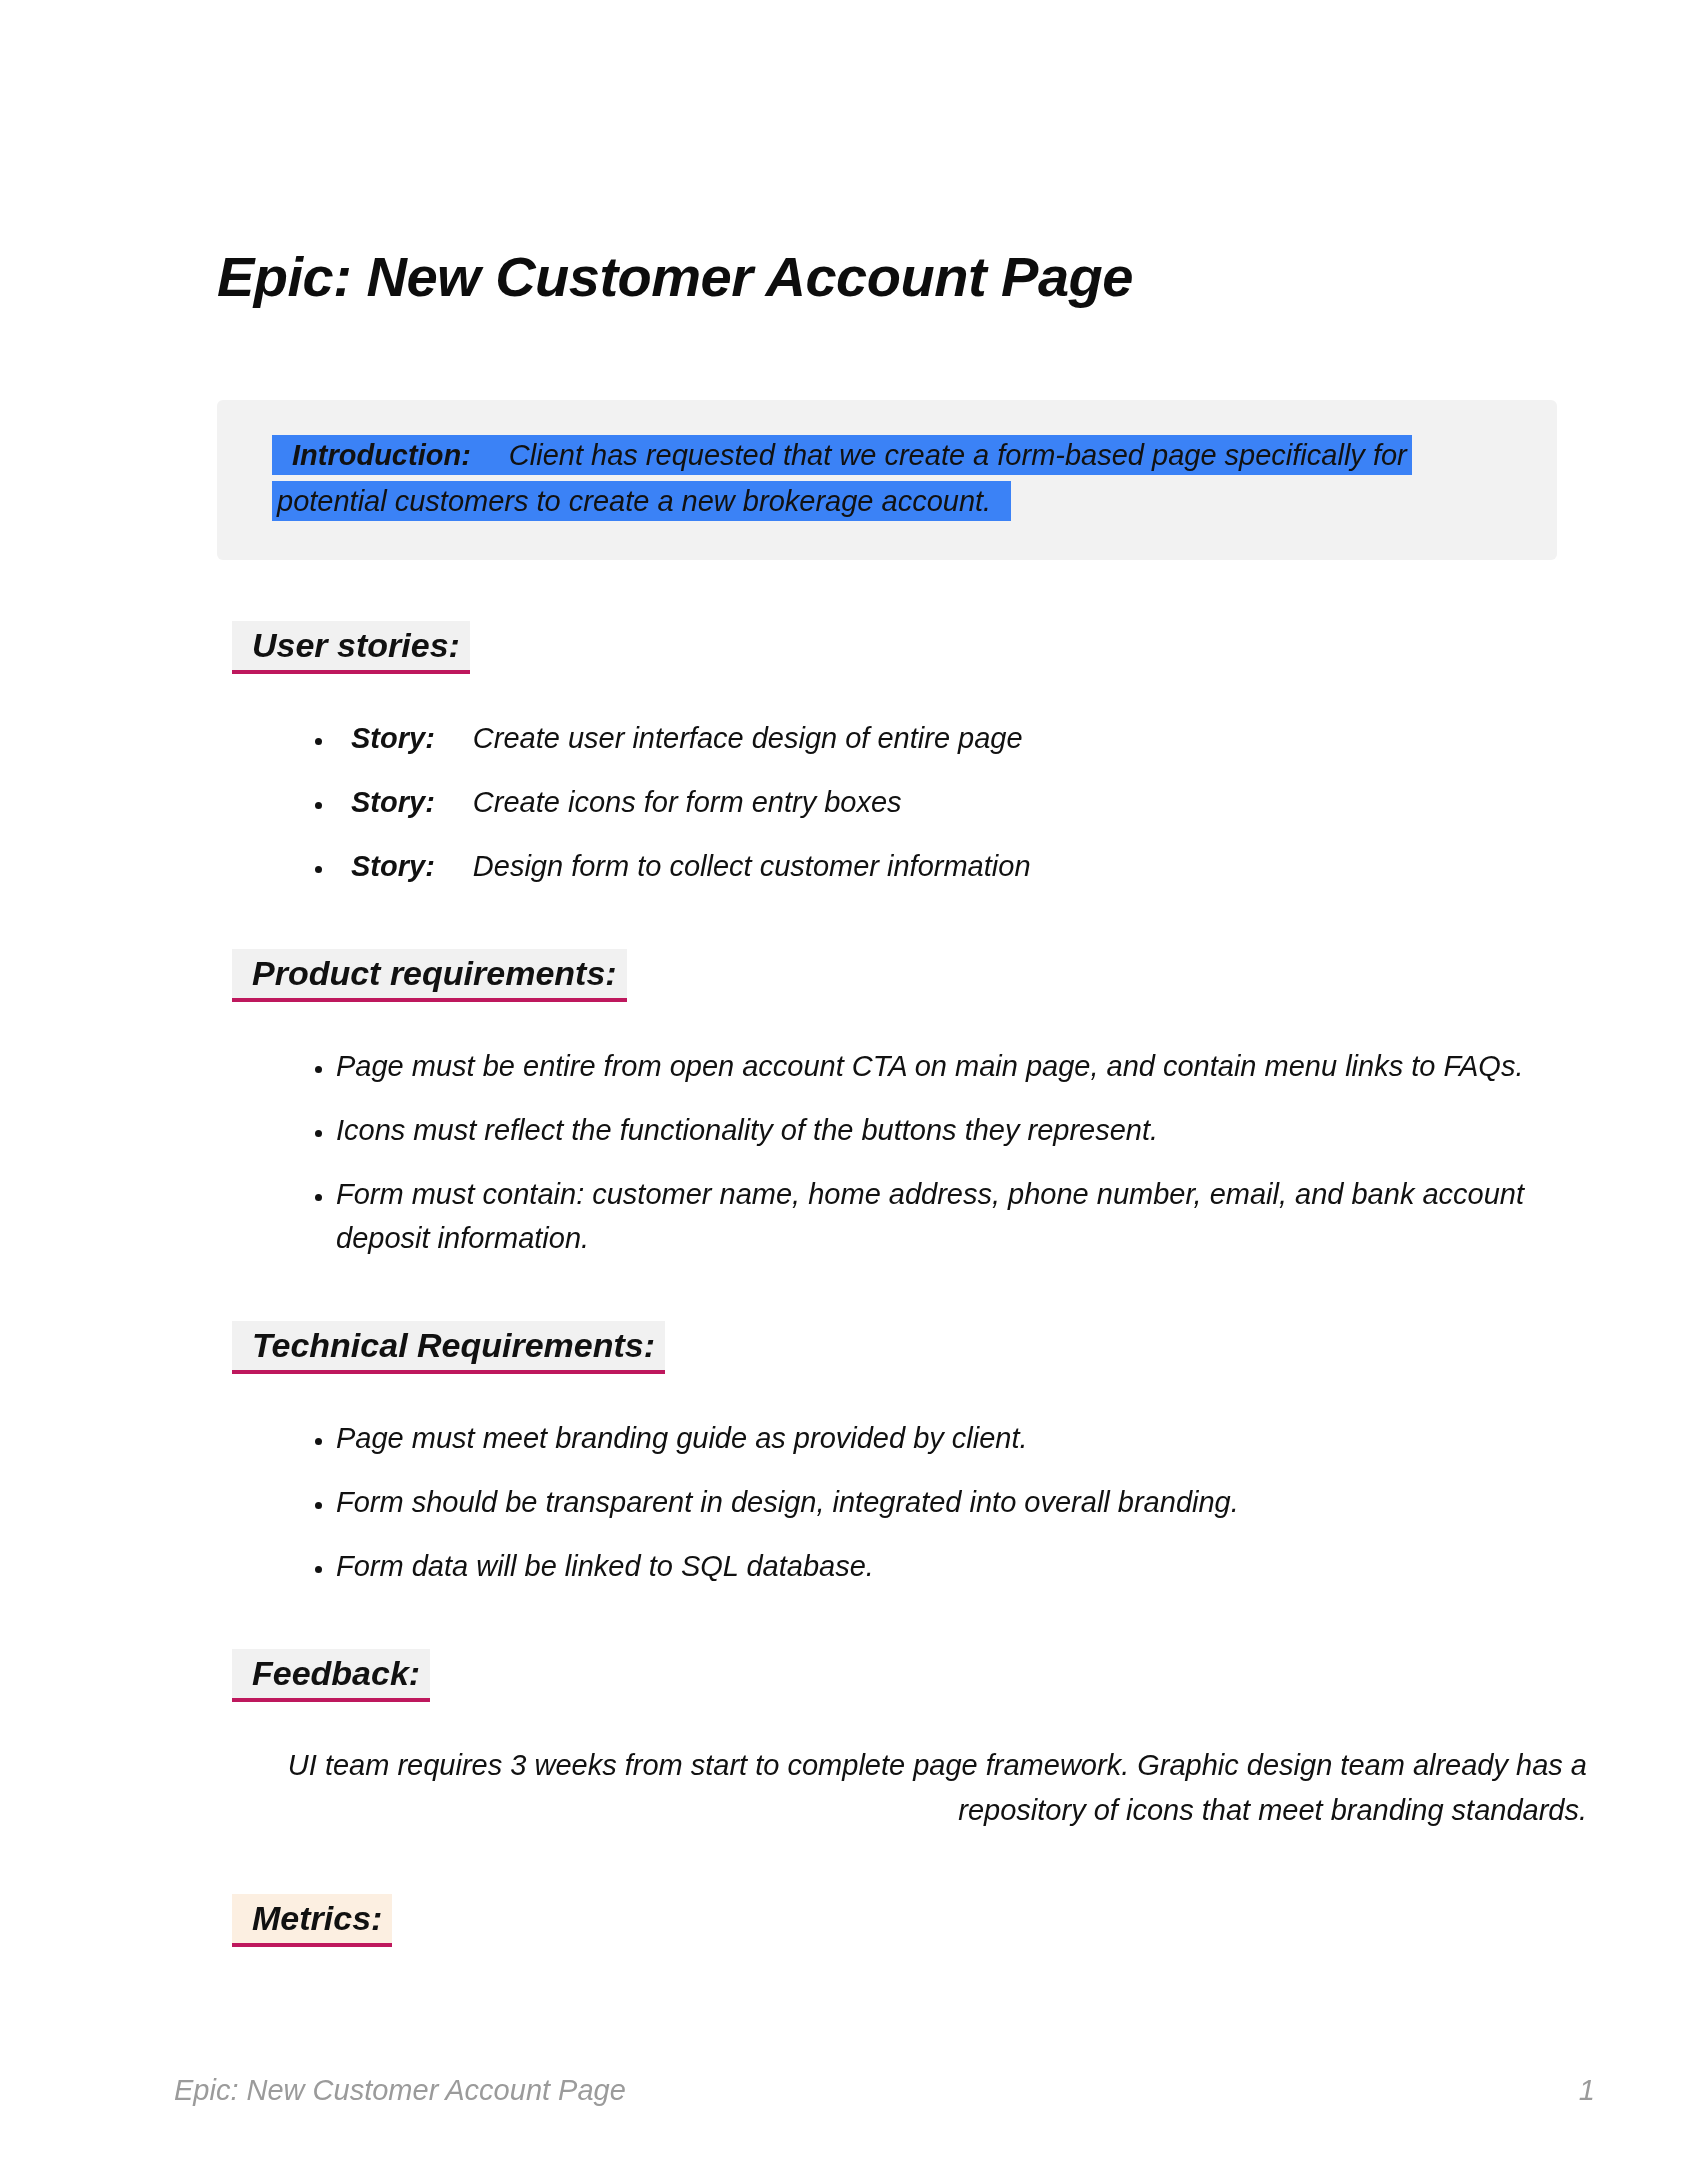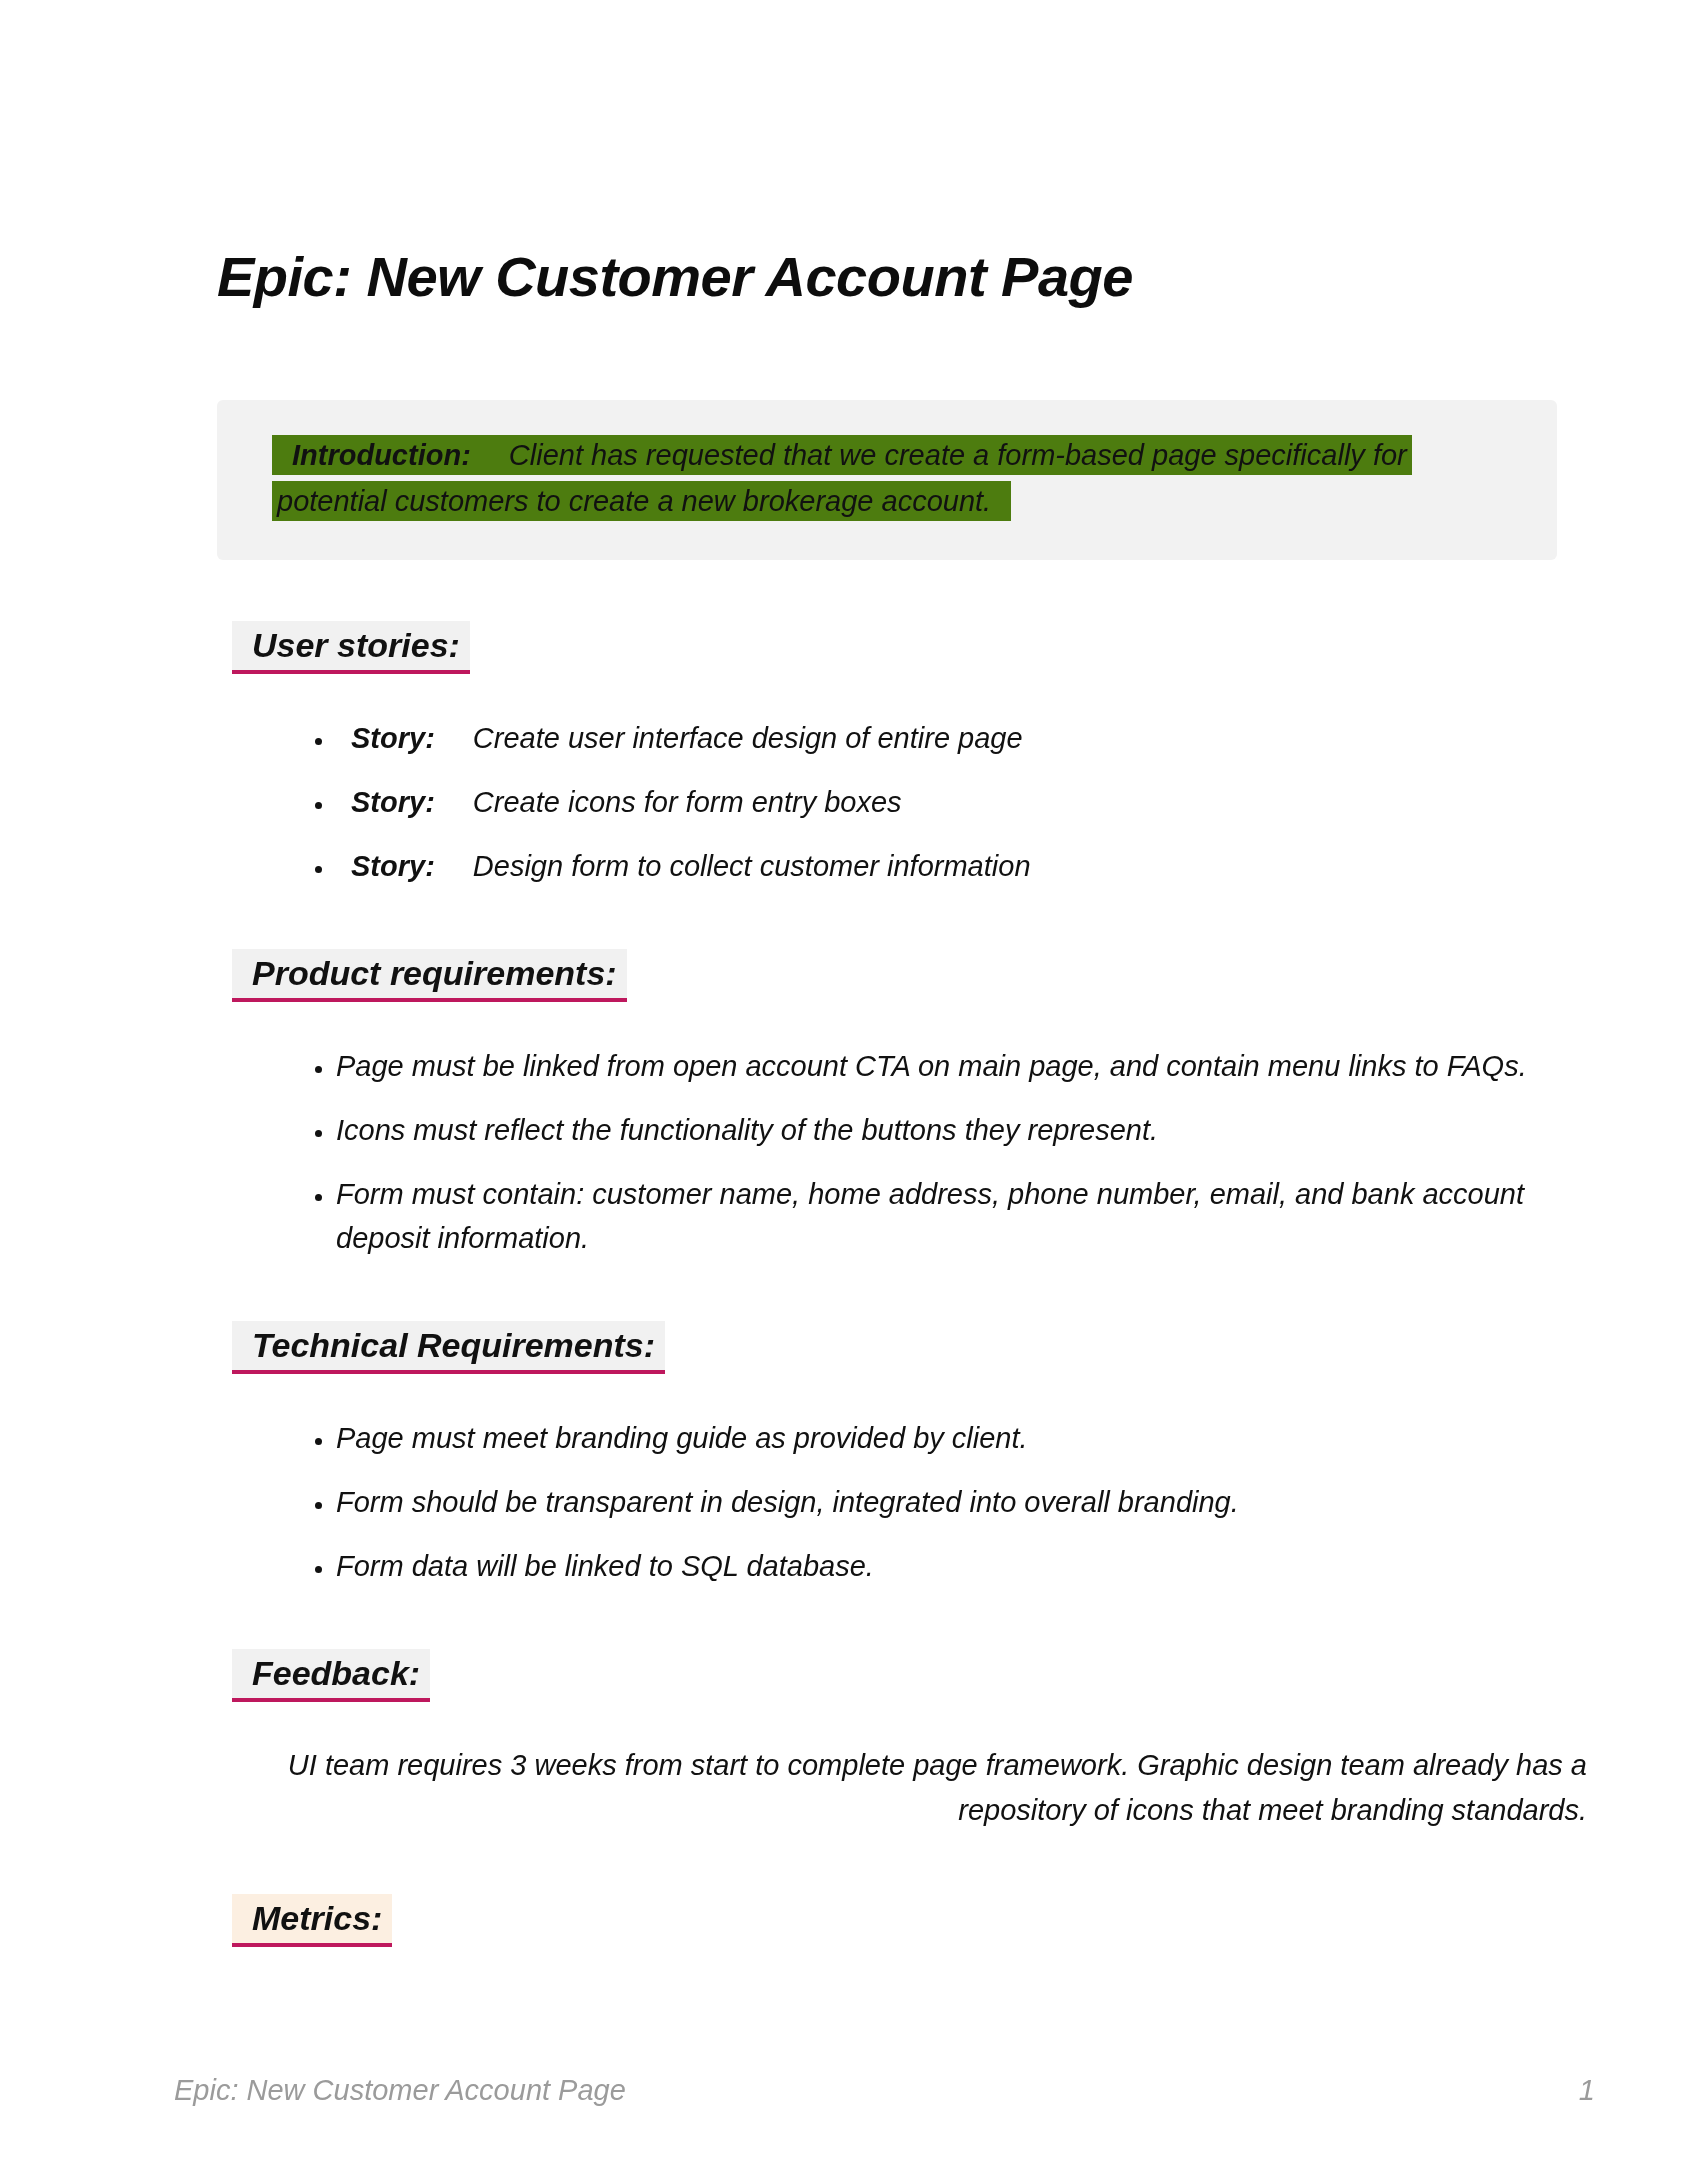--- a/index.html
+++ b/index.html
@@ -36,21 +36,21 @@
     margin-top: 91px;
     width: 1340px;
     min-height: 149px;
     background: #f2f2f2;
     border-radius: 6px;
     padding: 32px 44px 36px 40px;
     font-size: 29px;
     line-height: 46px;
   }
   mark.hl {
-    background: #4d7c0f;
+    background: #3b82f6;
     color: inherit;
     padding: 4px 5px;
     -webkit-box-decoration-break: clone;
     box-decoration-break: clone;
   }
   .intro-box strong { font-weight: 700; }
   h2.section-heading {
     margin-top: 46px;
     font-size: 34px;
     font-weight: 700;
@@ -114,21 +114,21 @@
     <ul class="bullet-list">
       <li><span class="strong">Story:</span><span> Create user interface design of entire page</span></li>
       <li><span class="strong">Story:</span><span> Create icons for form entry boxes</span></li>
       <li><span class="strong">Story:</span><span> Design form to collect customer information</span></li>
     </ul>
 
     <h2 class="section-heading">
       <span class="hl-wrap">Product requirements:</span>
     </h2>
     <ul class="bullet-list">
-      <li>Page must be linked from open account CTA on main page, and contain menu links to FAQs.</li>
+      <li>Page must be entire from open account CTA on main page, and contain menu links to FAQs.</li>
       <li>Icons must reflect the functionality of the buttons they represent.</li>
       <li>Form must contain: customer name, home address, phone number, email, and bank account deposit information.</li>
     </ul>
 
     <h2 class="section-heading">
       <span class="hl-wrap">Technical Requirements:</span>
     </h2>
     <ul class="bullet-list">
       <li>Page must meet branding guide as provided by client.</li>
       <li>Form should be transparent in design, integrated into overall branding.</li>

